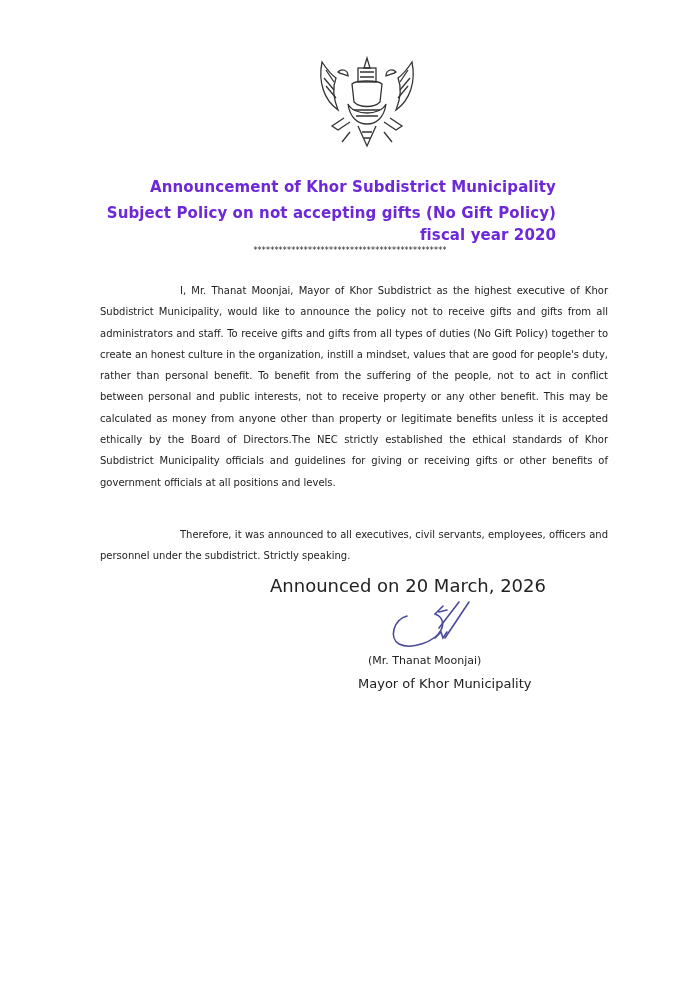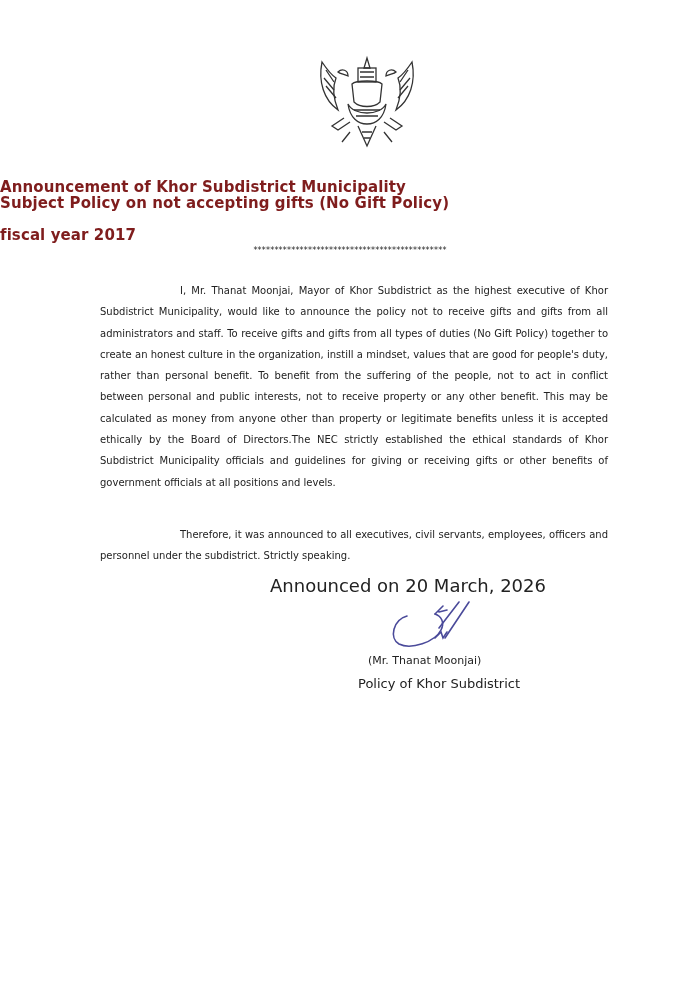--- a/index.html
+++ b/index.html
@@ -1,21 +1,21 @@
 <!DOCTYPE html>
 <html><head>
 <meta charset="utf-8">
 <style>
   html, body { margin: 0; padding: 0; background: #ffffff; }
   body { width: 700px; height: 990px; position: relative; overflow: hidden;
          font-family: "DejaVu Sans", sans-serif; color: #1e1e1e; }
   .emblem { position: absolute; left: 314px; top: 52px; width: 106px; height: 106px; }
-  .title { position: absolute; left: 0; width: 556px; text-align: left;
-           font-size: 15px; font-weight: bold; color: #7f1d1d; letter-spacing: 0.1px; }
-  .t1 { top: 178px; } .t2 { top: 194px; } .t3 { top: 226px; }
+  .title { position: absolute; left: 0; width: 556px; text-align: right;
+           font-size: 15px; font-weight: bold; color: #6d28d9; letter-spacing: 0.1px; }
+  .t1 { top: 178px; } .t2 { top: 204px; } .t3 { top: 226px; }
   .stars { position: absolute; top: 246px; left: 0; width: 700px; text-align: center;
            font-size: 8px; color: #222; letter-spacing: 0.2px; line-height: 10px; }
   .para { position: absolute; left: 100px; width: 508px; font-size: 10px;
           line-height: 21.3px; text-align: justify; text-align-last: left; color: #222; }
   .p1 { top: 280px; }
   .p2 { top: 524px; }
   .indent { display: inline-block; width: 80px; }
   .date { position: absolute; top: 575px; left: 270px; font-size: 18px; color: #222; }
   .sig { position: absolute; left: 385px; top: 598px; width: 92px; height: 52px; }
   .name { position: absolute; top: 654px; left: 368px; font-size: 11px; color: #222; }
@@ -46,33 +46,33 @@
     <path d="M30 66 L18 74 L24 78 L36 70"></path>
     <path d="M76 66 L88 74 L82 78 L70 70"></path>
     <path d="M44 74 L53 94 L62 74"></path>
     <path d="M48 80 L58 80 M50 86 L56 86"></path>
     <path d="M36 80 L28 90 M70 80 L78 90"></path>
   </g>
 </svg>
 
 <div class="title t1">Announcement of Khor Subdistrict Municipality</div>
 <div class="title t2">Subject Policy on not accepting gifts (No Gift Policy)</div>
-<div class="title t3">fiscal year 2017</div>
+<div class="title t3">fiscal year 2020</div>
 <div class="stars">**********************************************</div>
 
 <div class="para p1"><span class="indent"></span><span>I, Mr. Thanat  Moonjai, Mayor of Khor Subdistrict as the highest executive of Khor Subdistrict Municipality, would like to announce the policy not to receive gifts and gifts from all administrators and staff. To receive gifts and gifts from all types of duties (No Gift Policy) together to create an honest culture in the organization, instill a mindset, values that are good for people's duty, rather than personal benefit. To benefit from the suffering of the people, not to act in conflict between personal and public interests, not to receive property or any other benefit. This may be calculated as money from anyone other than property or legitimate benefits unless it is accepted ethically by the Board of Directors.The NEC strictly established the ethical standards of Khor Subdistrict Municipality officials and guidelines for giving or receiving gifts or other benefits of government officials at all positions and levels.</span></div>
 
 <div class="para p2"><span class="indent"></span><span>Therefore, it was announced to all executives, civil servants, employees, officers and personnel under the subdistrict. Strictly speaking.</span></div>
 
 <div class="date">Announced on 20 March, 2026</div>
 
 <svg class="sig" viewBox="0 0 92 52">
   <g fill="none" stroke="#4a4a9a" stroke-width="1.6" stroke-linecap="round">
     <path d="M22 18 C8 22 4 40 14 46 C26 52 50 44 56 32 C60 24 56 18 50 16"></path>
     <path d="M50 16 L58 8 M54 14 L62 12"></path>
     <path d="M50 40 L56 34 L58 40 L62 34"></path>
     <path d="M60 40 L84 4"></path>
     <path d="M54 30 L74 4"></path>
   </g>
 </svg>
 
 <div class="name">(Mr. Thanat  Moonjai)</div>
-<div class="position">Policy of Khor Subdistrict</div>
+<div class="position">Mayor of Khor Municipality</div>
 
 </body></html>

